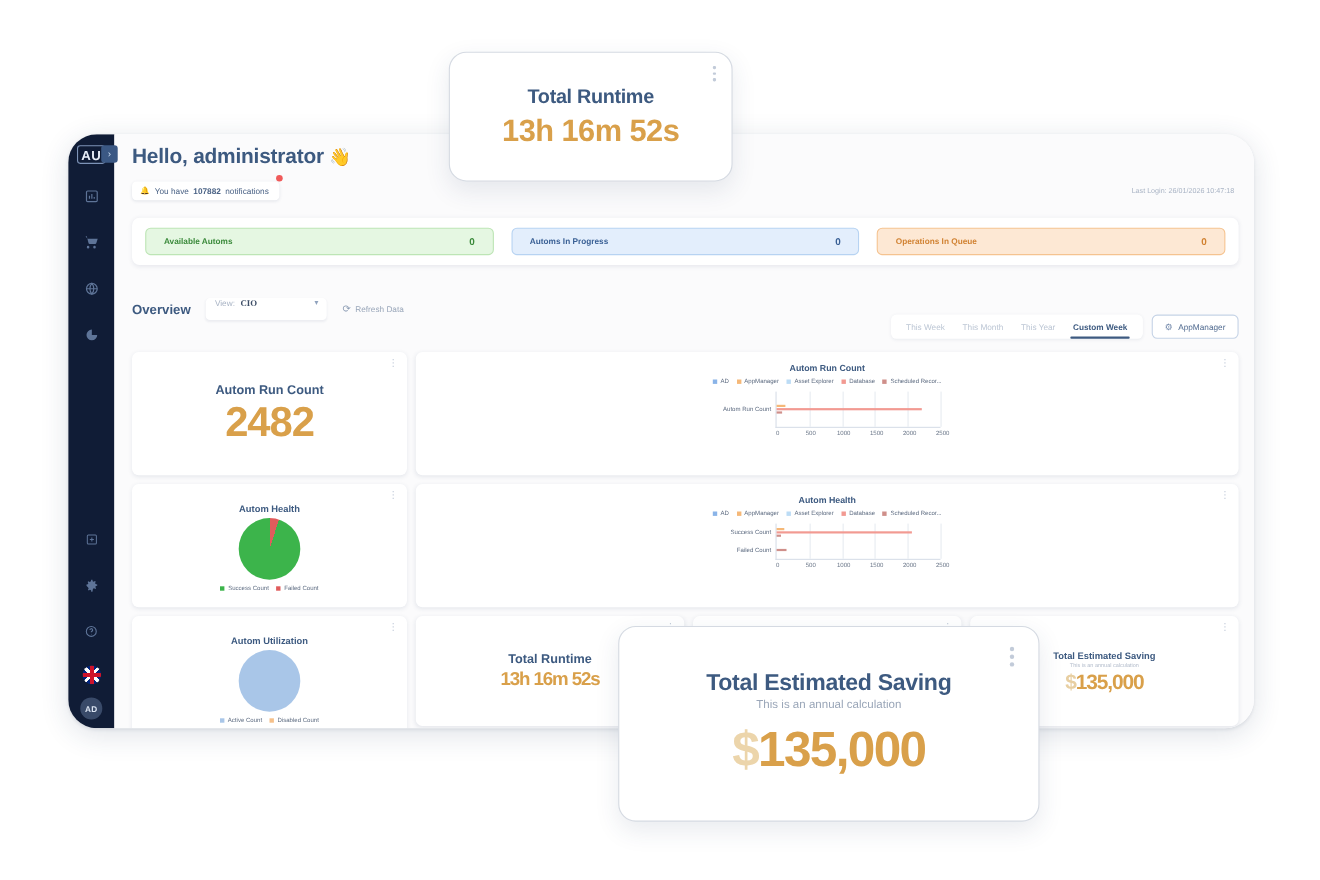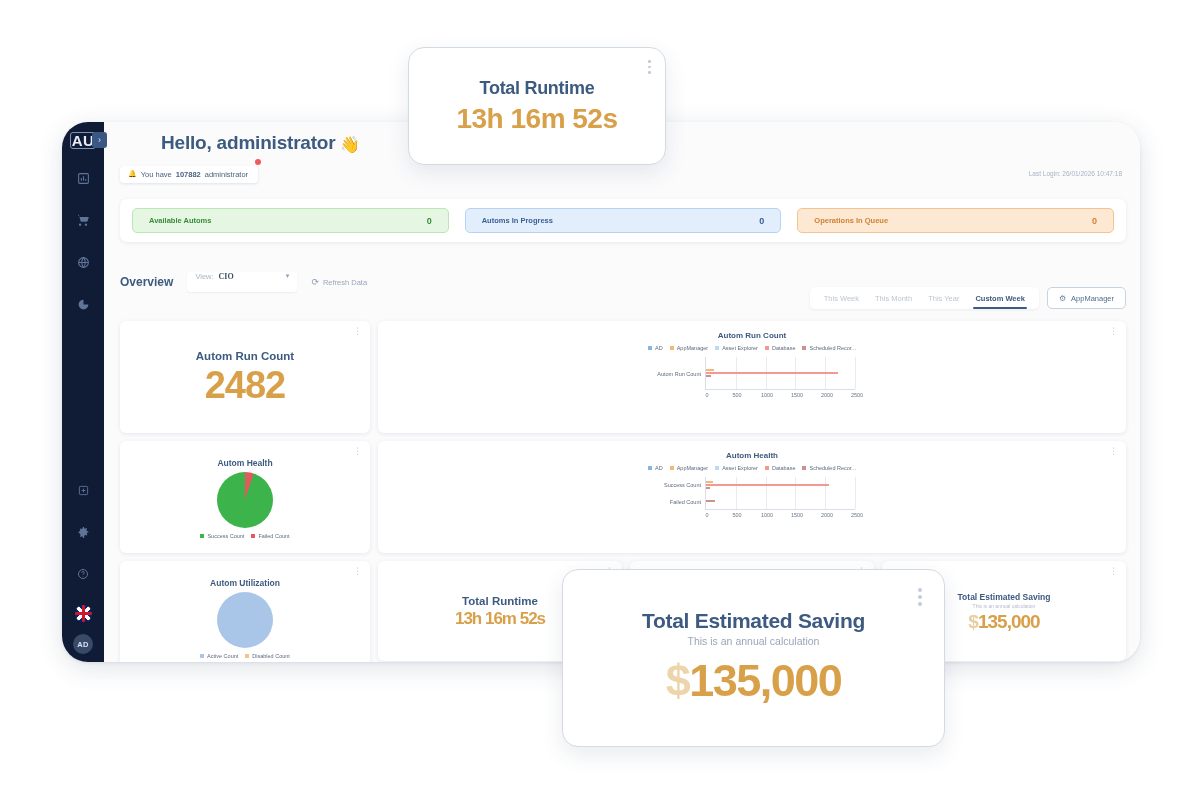--- a/index.html
+++ b/index.html
@@ -28,21 +28,21 @@
     background: #101c36;
     display: flex; flex-direction: column; align-items: center;
     padding-top: 10px; padding-bottom: 8px;
     flex: 0 0 42px;
   }
   .logo-box {
     width: 26px; height: 17px;
     border: 1.3px solid #7d93b8;
     border-radius: 3px;
     color: #e8eef8;
-    font-size: 15px; font-weight: bold;
+    font-size: 12px; font-weight: bold;
     display: flex; align-items: center; justify-content: center;
     letter-spacing: 0.4px;
     margin-bottom: 18px;
     position: relative;
   }
   .sb-icon {
     width: 22px; height: 22px;
     margin-bottom: 20px;
     display: flex; align-items: center; justify-content: center;
     color: #5e7498;
@@ -77,21 +77,21 @@
     display: flex; align-items: center; justify-content: center;
     z-index: 20;
   }
 
   
   .main {
     flex: 1 1 auto; background: #fbfbfc;
     padding: 10px 14px 0 16px;
     position: relative; overflow: hidden;
   }
-  .greet-row { display: flex; align-items: flex-end; margin-left: 41px; }
+  .greet-row { display: flex; align-items: center; }
   .greeting {
     font-size: 19px; font-weight: bold; color: #3d5a80;
     letter-spacing: -0.2px;
   }
   .wave { font-size: 16px; margin-left: 5px; }
   .notif-wrap { position: relative; display: inline-block; margin-top: 8px; }
   .notif-pill {
     background: #ffffff; border-radius: 4px;
     padding: 4px 10px 4px 8px;
     font-size: 7.5px; color: #4a6285;
@@ -332,21 +332,21 @@
       <div class="greet-row">
         <div class="greeting">Hello, administrator</div>
         <div class="wave">👋</div>
       </div>
 
       <div class="notif-wrap">
         <div class="notif-pill">
           <span class="bell-ic">🔔</span>
           <span>You have </span>
             <b>107882</b>
-            <span> administrator</span>
+            <span> notifications</span>
         </div>
         <div class="notif-dot"></div>
       </div>
 
       <div class="last-login">Last Login: 26/01/2026 10:47:18</div>
 
       
       <div class="stats-bar">
         <div class="stat green">
           <span>Available Automs</span>

